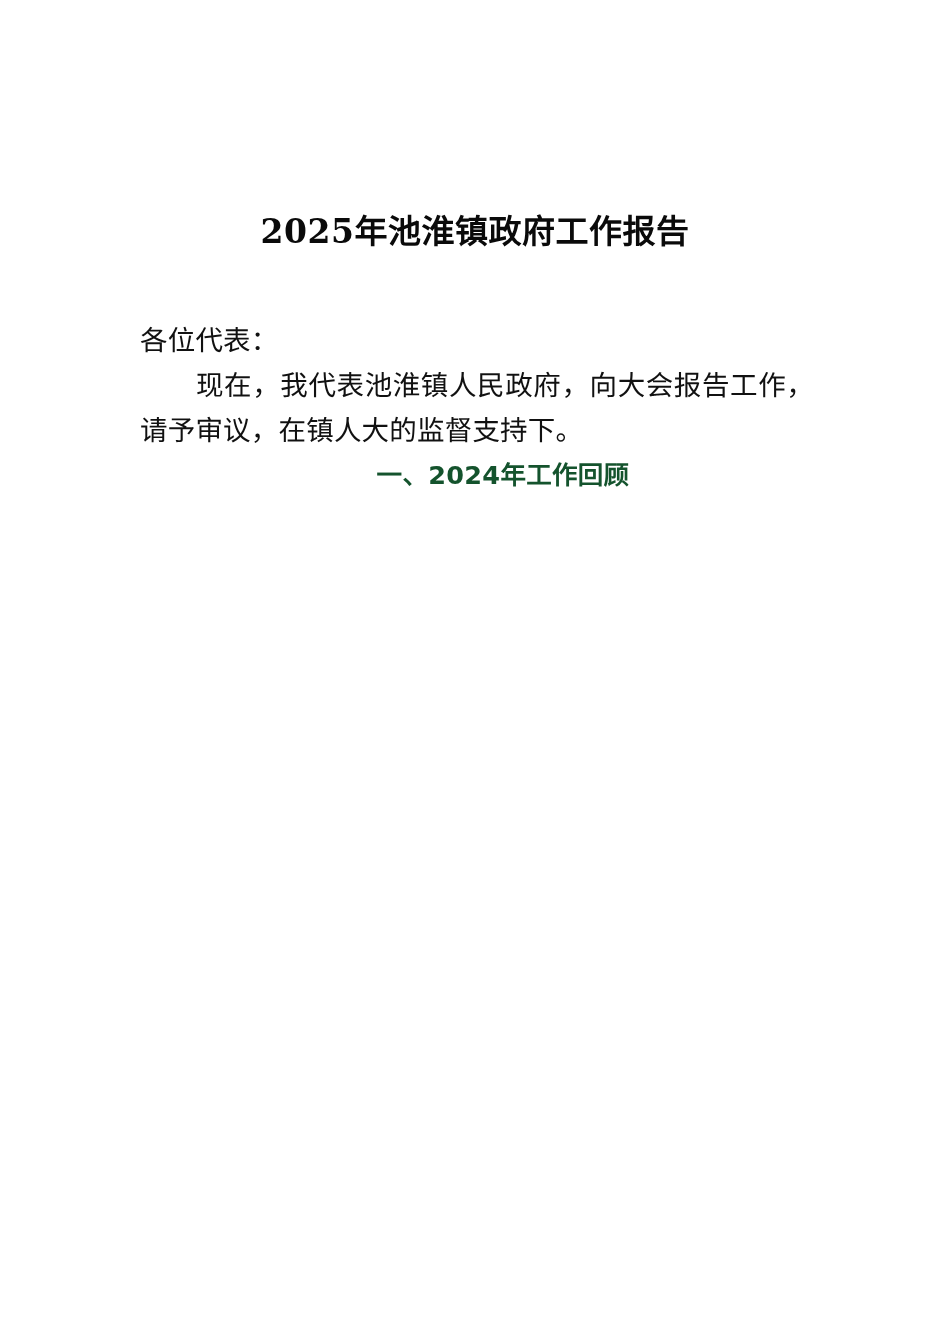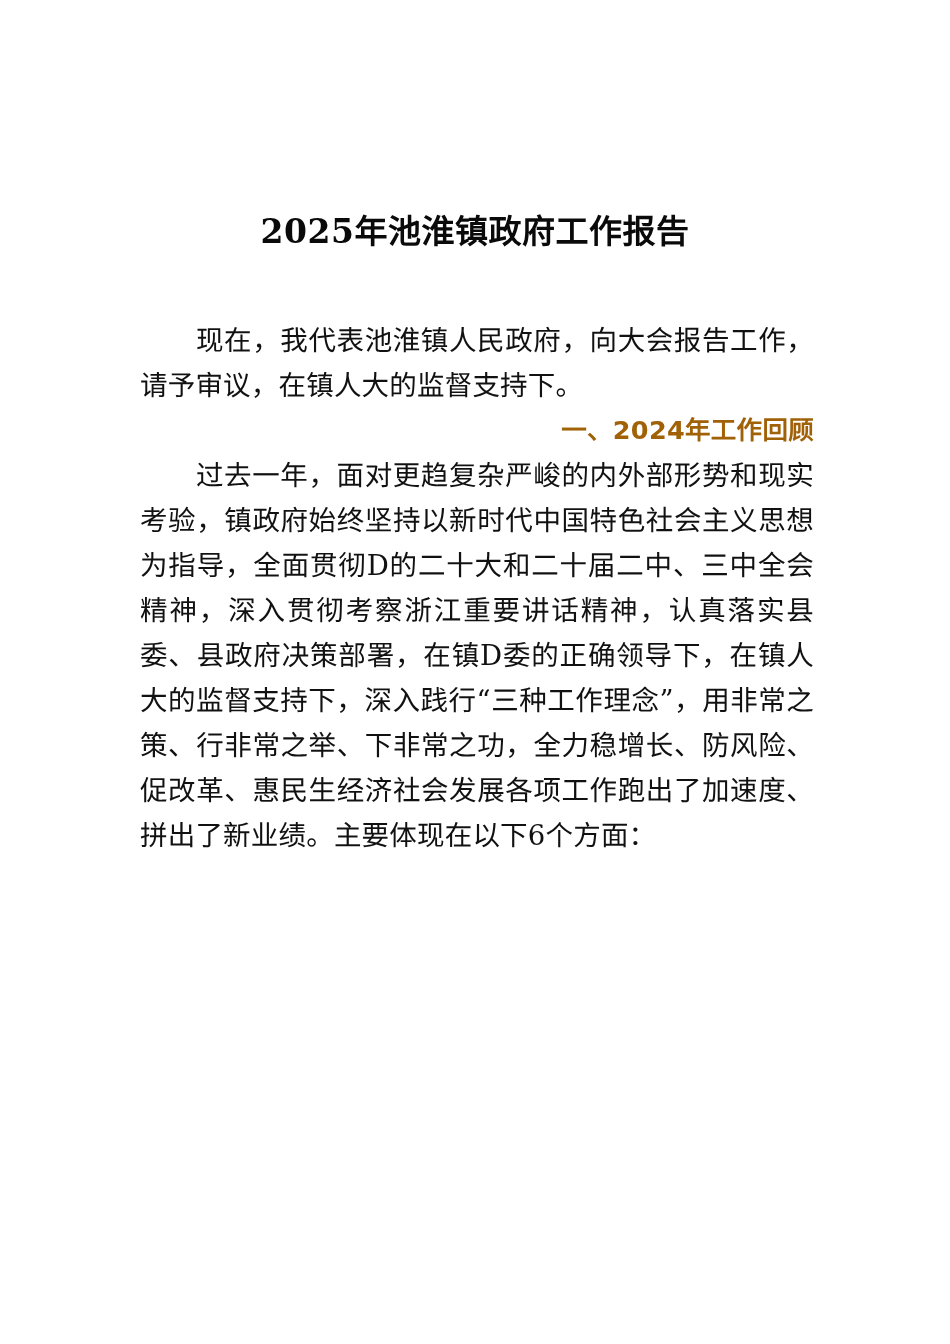--- a/index.html
+++ b/index.html
@@ -68,41 +68,41 @@
 
   
   .section-heading {
     margin: 0;
     font-family: "DejaVu Sans", "Liberation Sans", sans-serif;
     font-size: 25.5px;
     font-weight: 700;
     line-height: 45px;
     text-indent: 52px;
     letter-spacing: 0.3px;
-    color: #a16207;
-    text-align: right;
+    color: #14532d;
+    text-align: center;
   }
 
   
   .clip-host {
     overflow: hidden;
   }
 </style>
 </head>
 <body>
 
 <div class="page">
 
   <h1 class="doc-title">2025年池淮镇政府工作报告</h1>
 
   <div class="body-col clip-host">
 
+    <p class="para flush">各位代表：</p>
 
     <p class="para indent">现在，我代表池淮镇人民政府，向大会报告工作，请予审议，在镇人大的监督支持下。</p>
 
     <p class="section-heading">一、2024年工作回顾</p>
 
-    <p class="para indent">过去一年，面对更趋复杂严峻的内外部形势和现实考验，镇政府始终坚持以新时代中国特色社会主义思想为指导，全面贯彻D的二十大和二十届二中、三中全会精神，深入贯彻考察浙江重要讲话精神，认真落实县委、县政府决策部署，在镇D委的正确领导下，在镇人大的监督支持下，深入践行“三种工作理念”，用非常之策、行非常之举、下非常之功，全力稳增长、防风险、促改革、惠民生经济社会发展各项工作跑出了加速度、拼出了新业绩。主要体现在以下6个方面：</p>
 
 
   </div>
 
 </div>
 
 </body></html>

